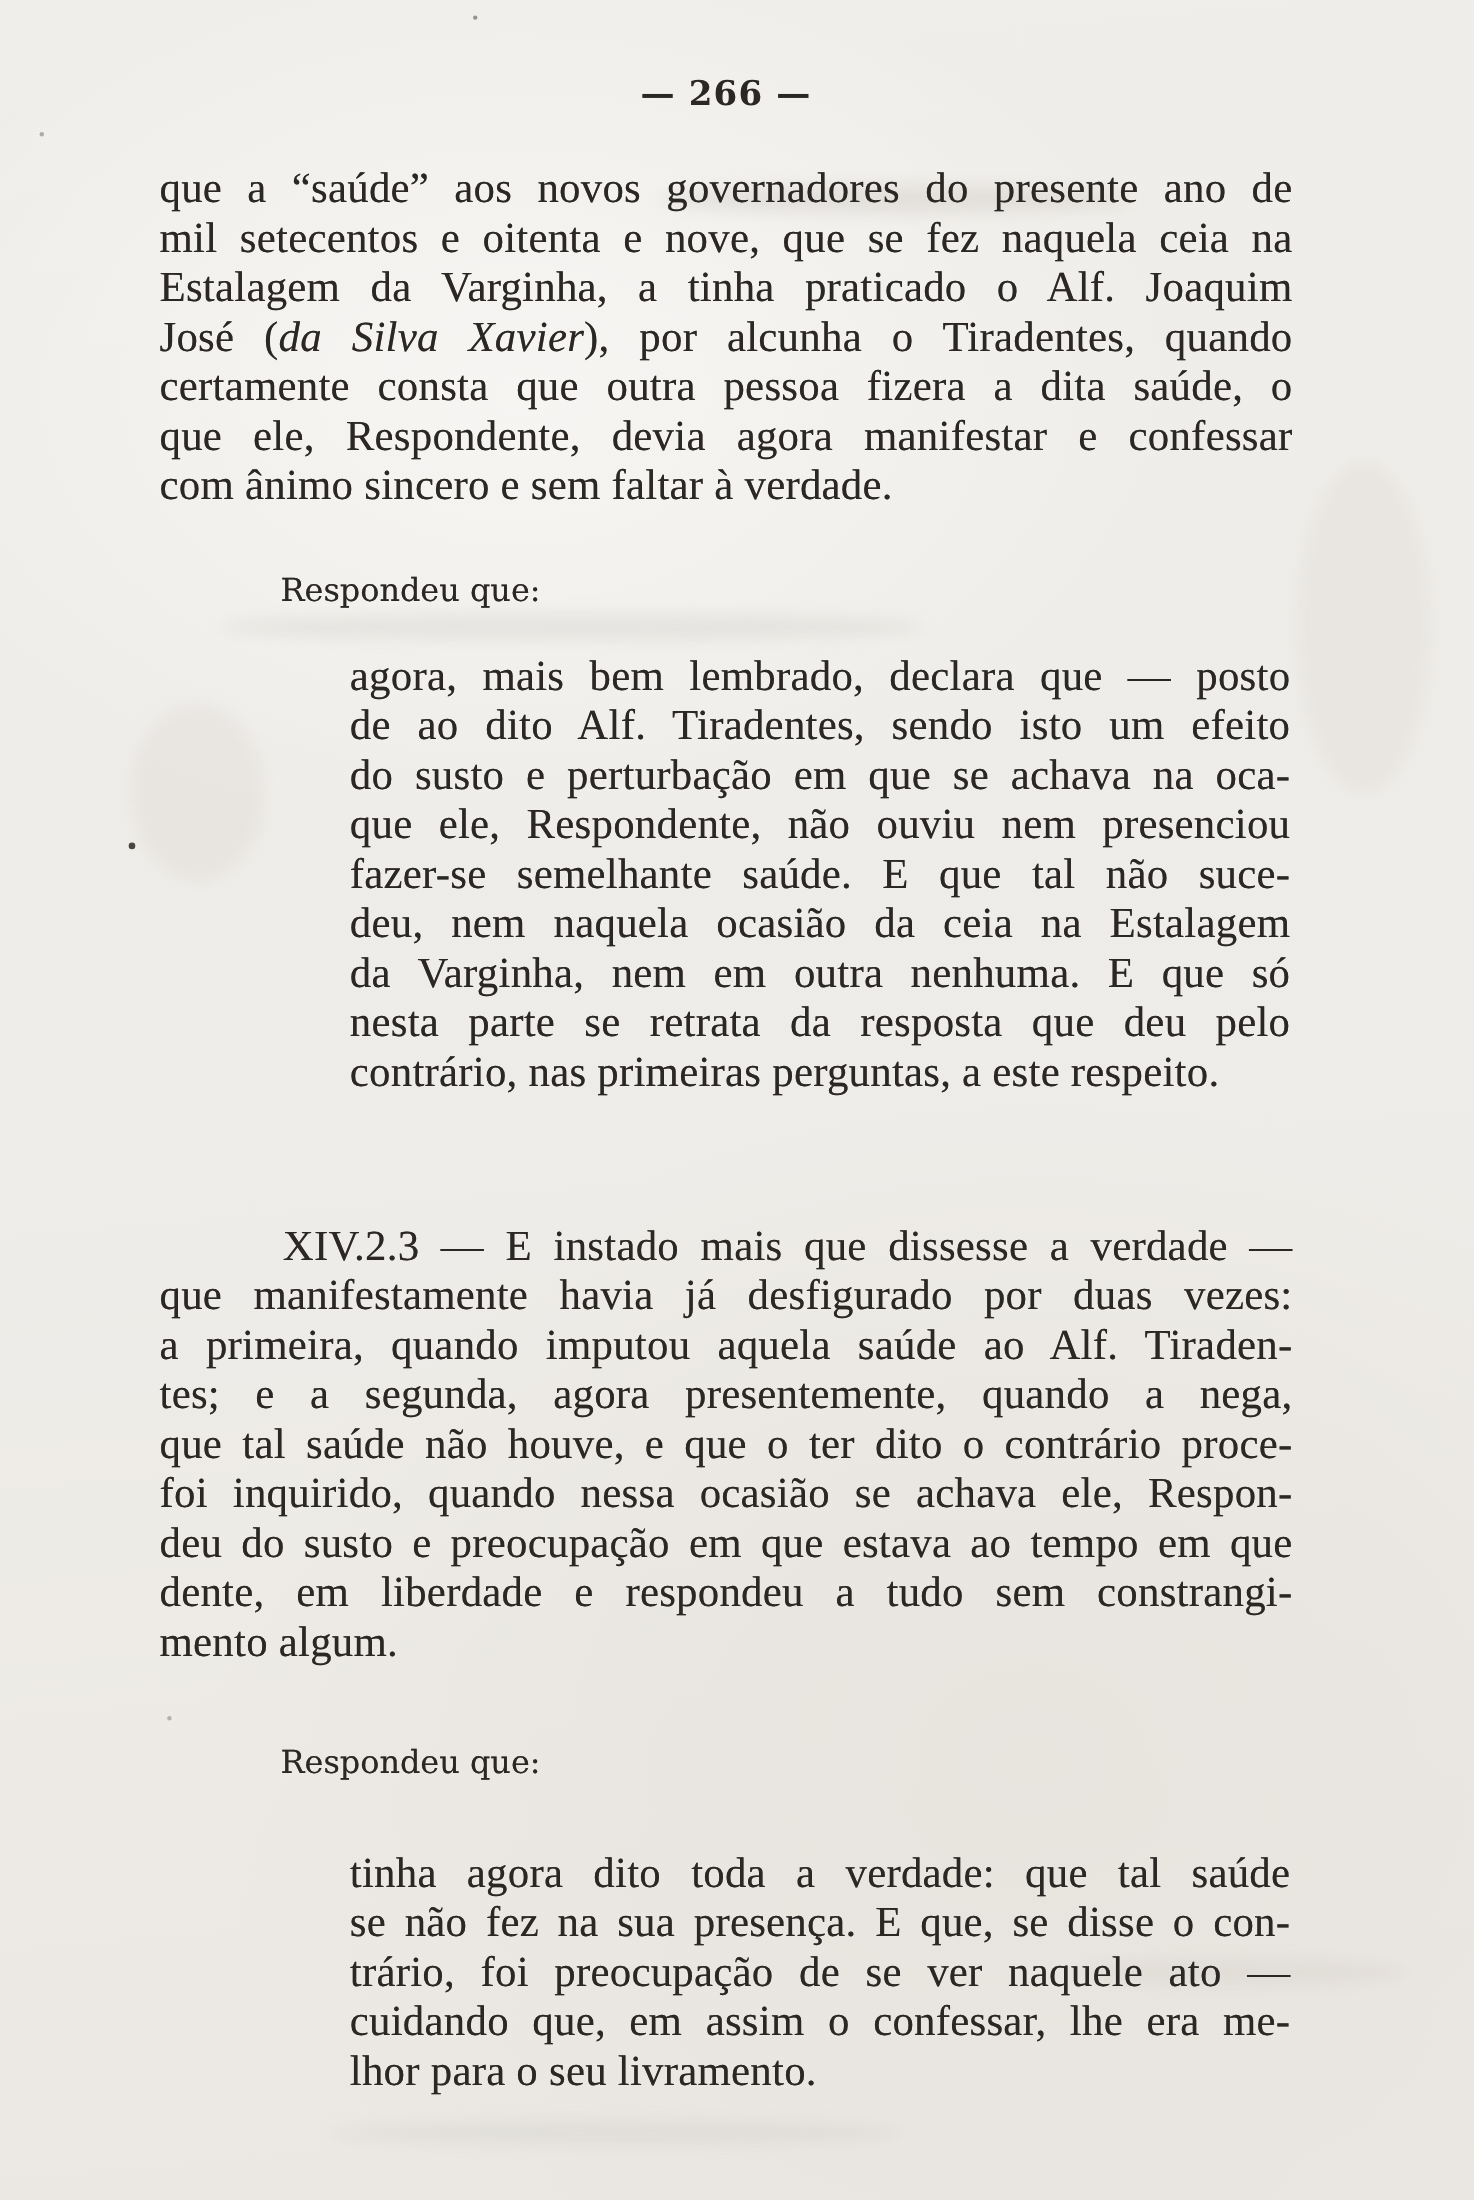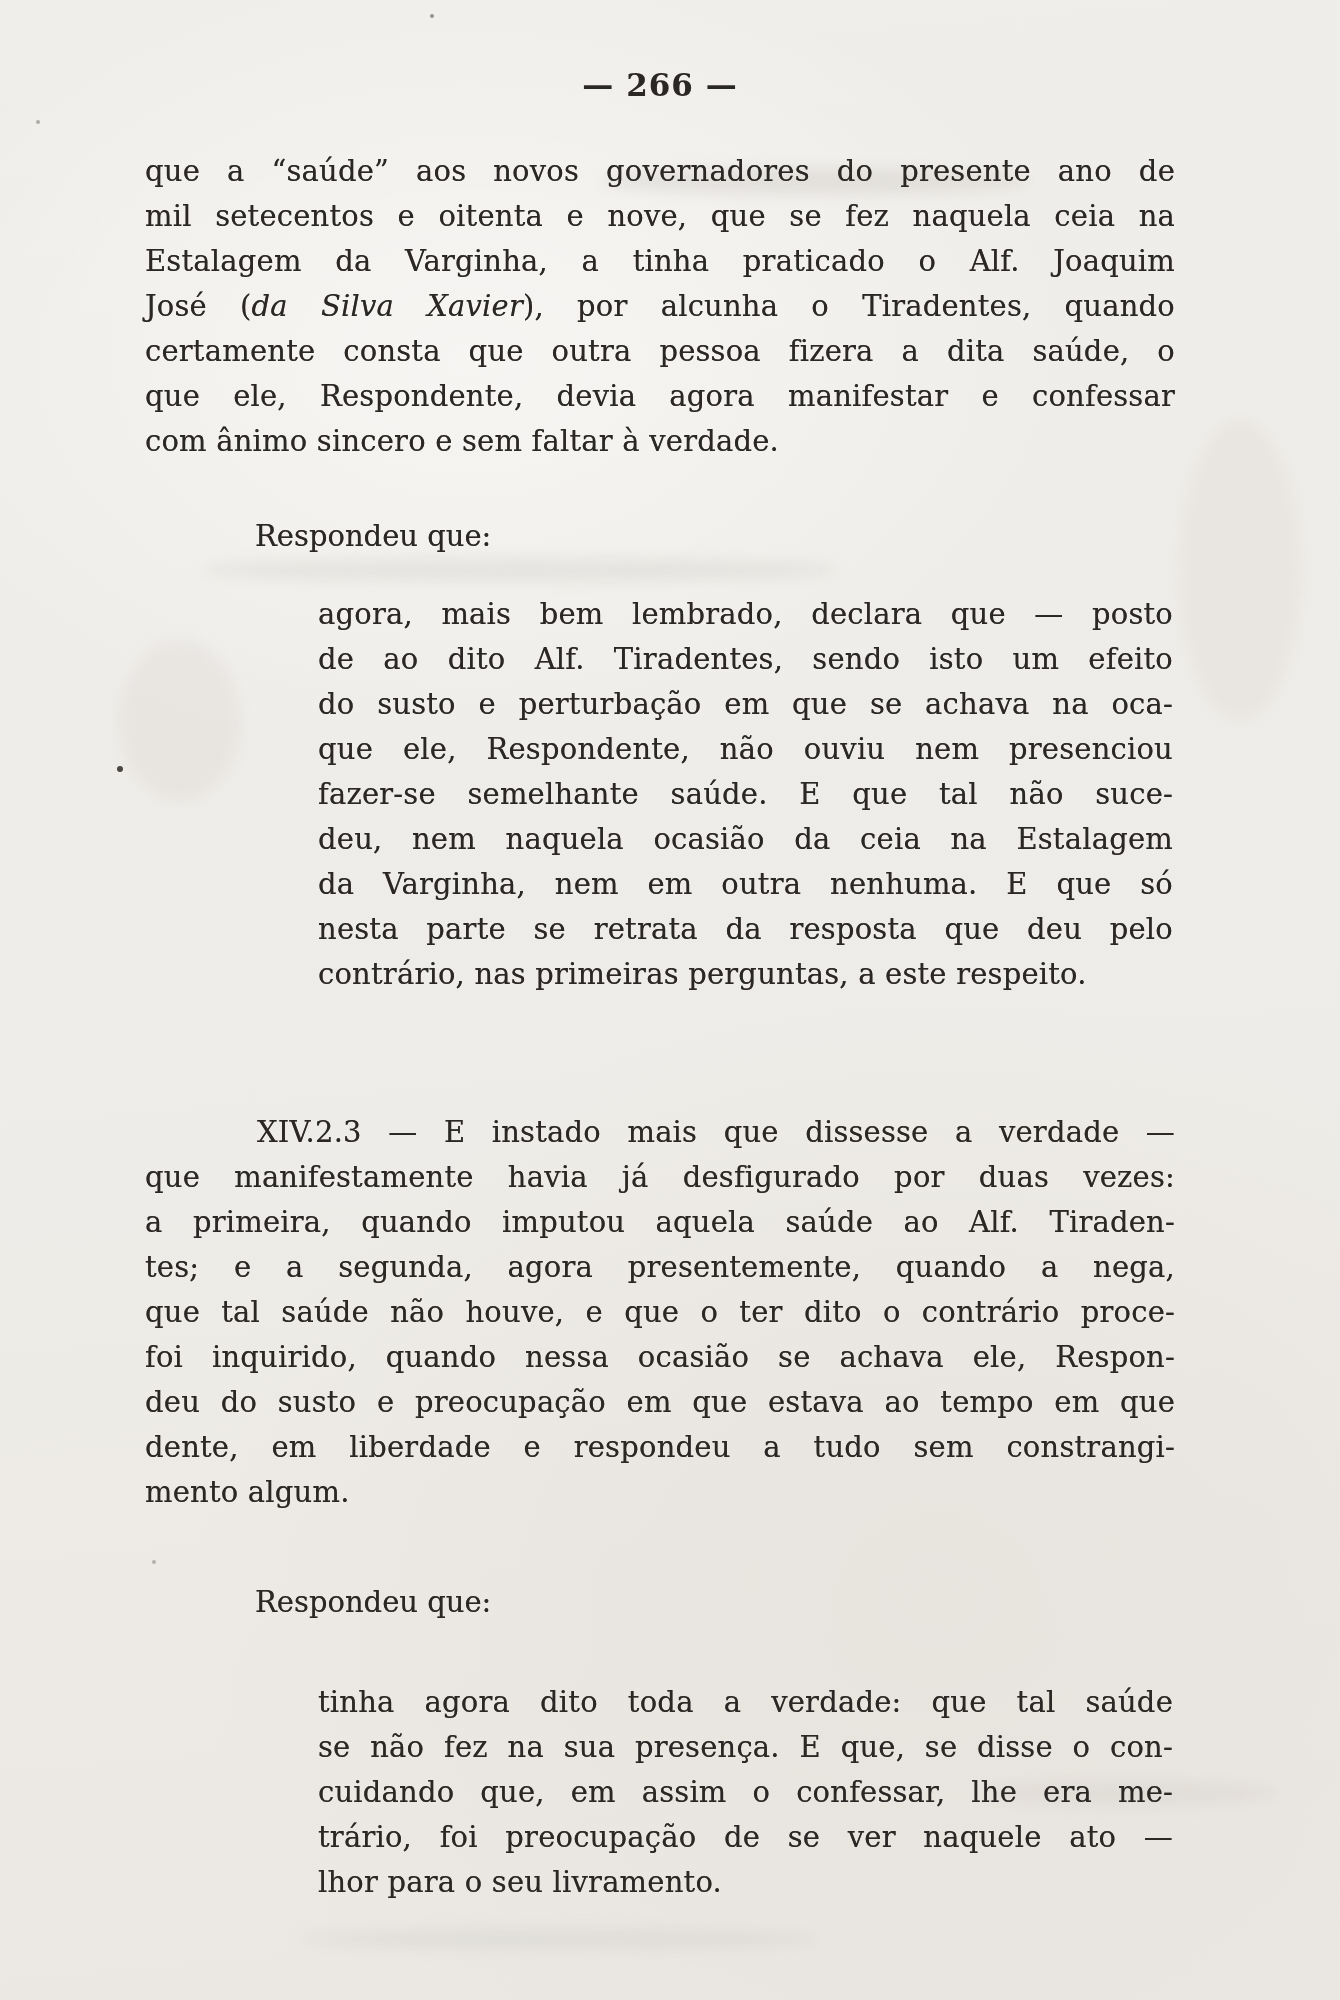--- a/index.html
+++ b/index.html
@@ -13,22 +13,22 @@
       radial-gradient(ellipse 1000px 800px at 70% 80%, rgba(226,222,214,0.5), rgba(226,222,214,0) 75%),
       linear-gradient(175deg,#f0eeea 0%,#eeece8 55%,#ebe8e3 100%);
     font-family:"DejaVu Serif","Liberation Serif",serif;
     color:#2a2724;
   }
   .pagenum{
     position:absolute;left:145px;width:1030px;top:63px;
     text-align:center;font-size:31px;font-weight:700;line-height:45px;
     letter-spacing:1px;
   }
-  .textblock{position:absolute;font-size:29px;line-height:45px;letter-spacing:0.2px;
-    text-shadow:0 0 0.6px rgba(42,39,36,0.6);}
+  .textblock{position:absolute;font-size:39px;line-height:45px;letter-spacing:0.2px;
+    text-shadow:0 0 0.6px rgba(42,39,36,0.6);font-family:Liberation Serif, serif;}
   .tline{text-align:justify;text-align-last:justify;height:45px;white-space:nowrap0;}
   .textblock .tline:last-child{text-align-last:left;}
   .indent-first .tline:first-child{text-indent:112px;}
   .p-main{left:145px;width:1030px;}
   .p-quote{left:318px;width:855px;}
   .resp{position:absolute;left:255px;font-size:29px;line-height:45px;
     text-shadow:0 0 0.6px rgba(42,39,36,0.6);}
   .ital{font-style:italic;}
   .smudge{position:absolute;border-radius:50%;filter:blur(7px);pointer-events:none;}
   .speck{position:absolute;background:#4a453f;border-radius:50%;pointer-events:none;}
@@ -85,18 +85,18 @@
       <div class="tline"><span>deu do susto e preocupação em que estava ao tempo em que</span></div>
       <div class="tline"><span>dente, em liberdade e respondeu a tudo sem constrangi-</span></div>
       <div class="tline"><span>mento algum.</span></div>
     </div>
 
   <div class="resp" style="top:1580px;">Respondeu que:</div>
 
   <div class="textblock p-quote" style="top:1680px;">
       <div class="tline"><span>tinha agora dito toda a verdade: que tal saúde</span></div>
       <div class="tline"><span>se não fez na sua presença.  E que, se disse o con-</span></div>
+      <div class="tline"><span>trário, foi preocupação de se ver naquele ato —</span></div>
       <div class="tline"><span>cuidando que, em assim o confessar, lhe era me-</span></div>
-      <div class="tline"><span>trário, foi preocupação de se ver naquele ato —</span></div>
       <div class="tline"><span>lhor para o seu livramento.</span></div>
     </div>
 
 </div>
 
 </body></html>

